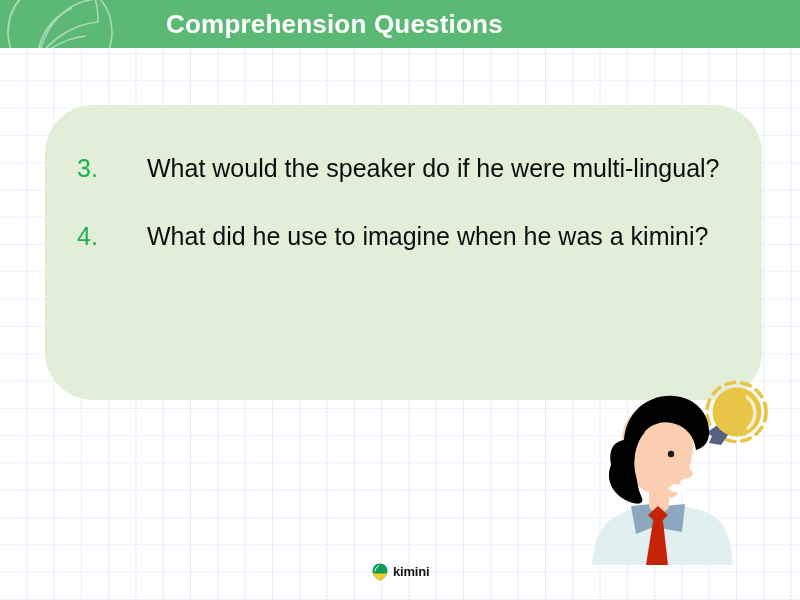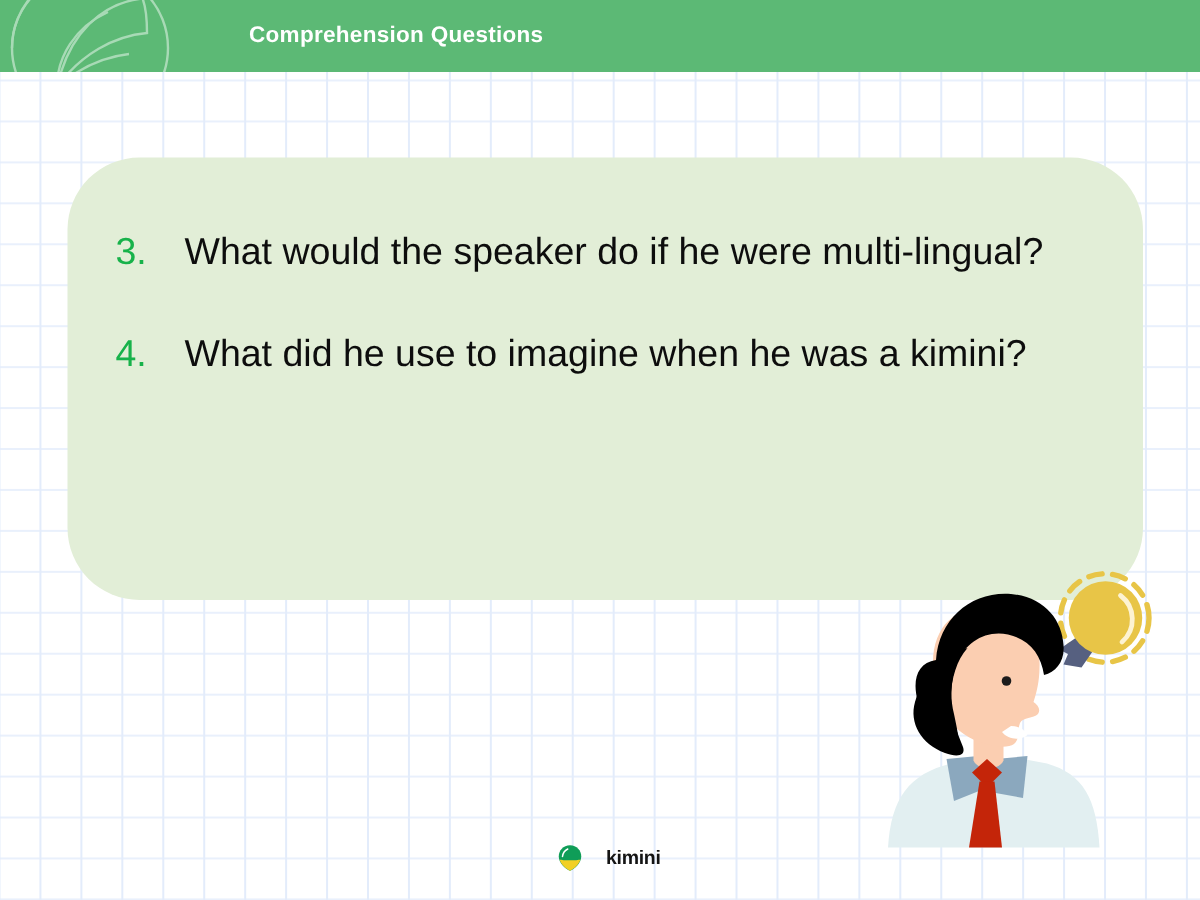--- a/index.html
+++ b/index.html
@@ -56,21 +56,21 @@
     height: 132px;
     opacity: 0.55;
   }
   #header-title {
     position: absolute;
     left: 166px;
     top: 0;
     height: 48px;
     line-height: 48px;
     color: #ffffff;
-    font-size: 15px;
+    font-size: 26px;
     font-weight: bold;
     letter-spacing: 0.2px;
     white-space: nowrap;
   }
 
   
   #question-card {
     position: absolute;
     left: 45px;
     top: 105px;
@@ -98,20 +98,21 @@
     font-size: 25px;
     line-height: 54px;
     font-weight: normal;
   }
   .question-text {
     flex: 1 1 auto;
     color: #0d0d0d;
     font-size: 25px;
     line-height: 54px;
     max-width: 580px;
+    margin-left: 24px;
   }
 
   
   #illustration {
     position: absolute;
     left: 590px;
     top: 380px;
     width: 210px;
     height: 190px;
   }
@@ -128,21 +129,21 @@
   #footer-logo-mark {
     width: 16px;
     height: 18px;
     display: block;
   }
   #footer-logo-text {
     font-size: 13px;
     font-weight: bold;
     color: #141414;
     letter-spacing: -0.2px;
-    margin-left: 16px;
+    margin-left: 5px;
     line-height: 18px;
   }
 </style>
 </head>
 <body>
 
 <div id="slide">
 
   <div id="grid-bg"></div>
 

